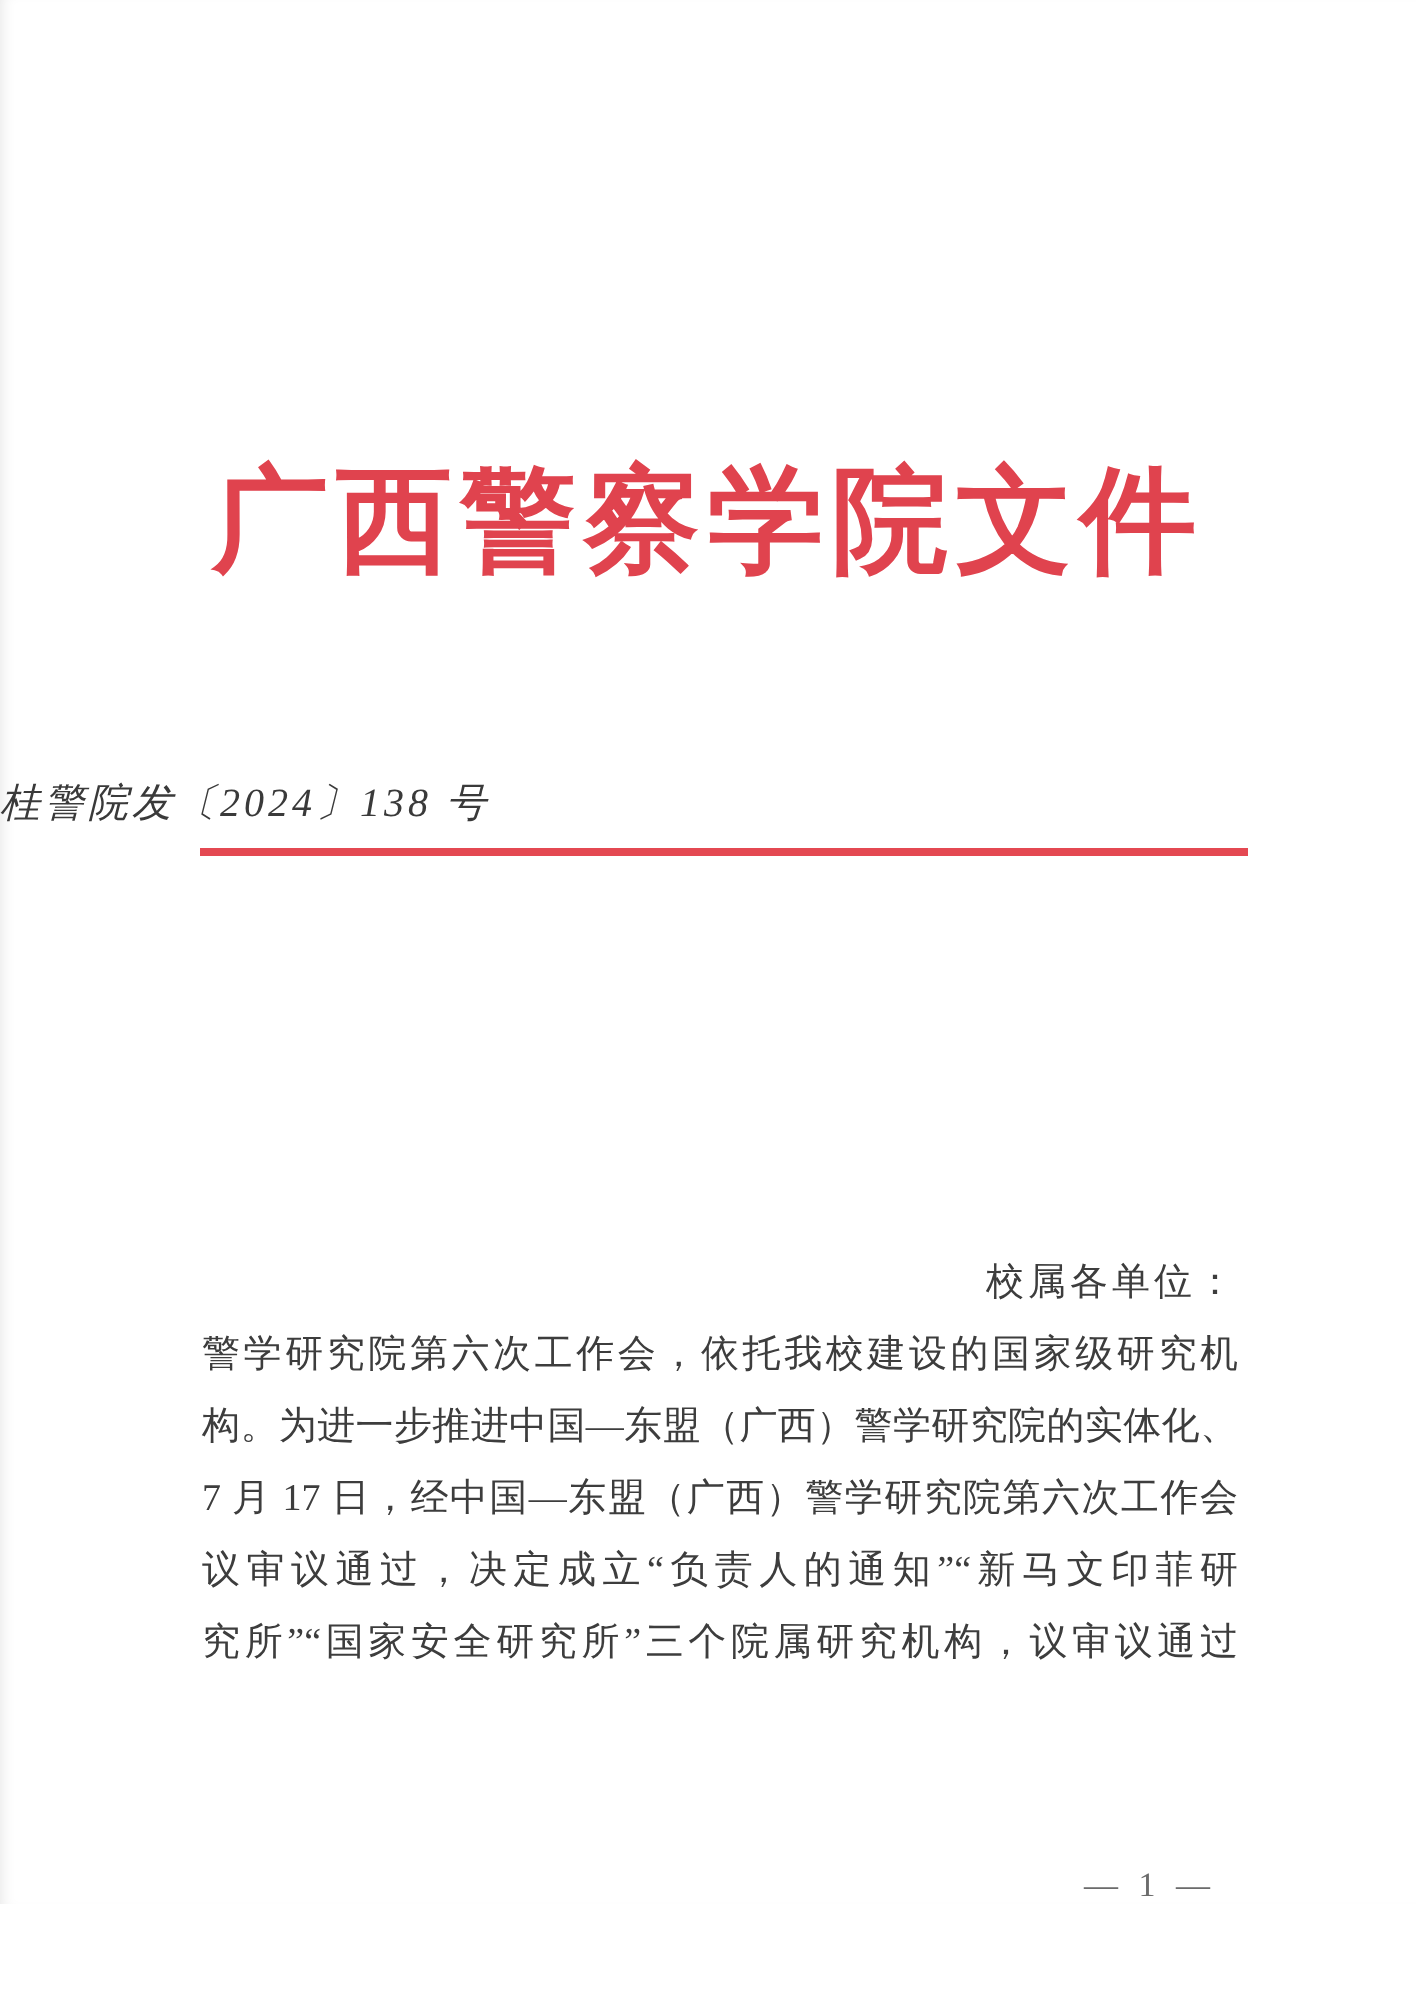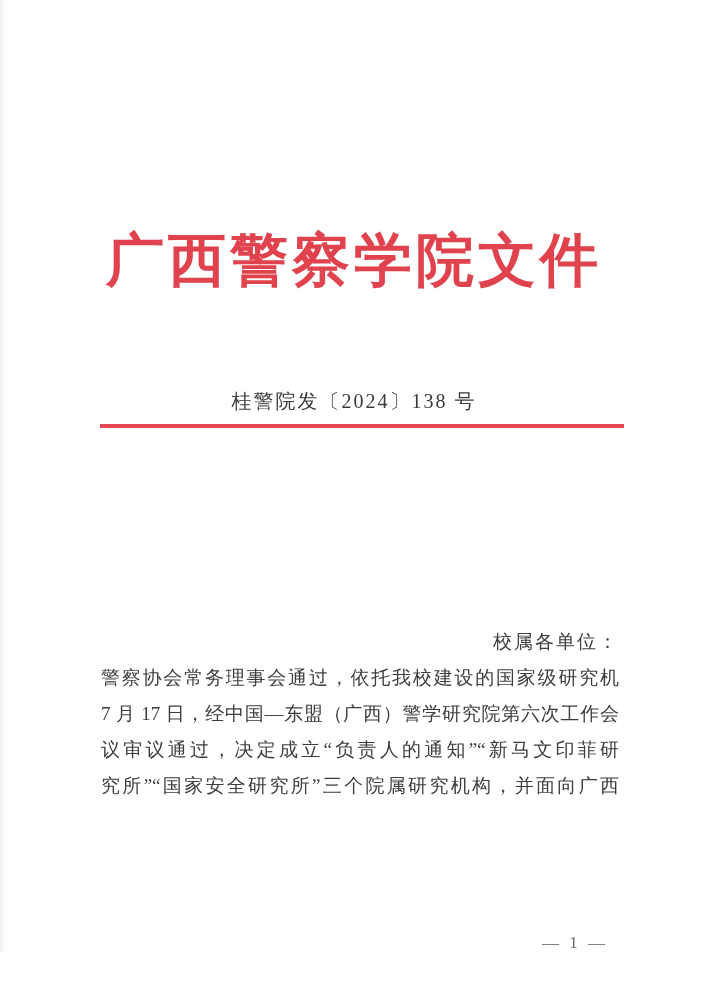--- a/index.html
+++ b/index.html
@@ -28,25 +28,26 @@
     font-weight: 700;
     letter-spacing: 4px;
     color: #e0434e;
     white-space: nowrap;
   }
   .doc-number {
     position: absolute;
     top: 388px;
     left: 0;
     width: 100%;
-    text-align: center;
+    text-align: left;
     font-size: 20px;
     letter-spacing: 2px;
     color: #3a3a3a;
     white-space: nowrap;
+    font-style: italic;
   }
   .red-rule {
     position: absolute;
     top: 424px;
     left: 100px;
     width: 524px;
     height: 4px;
     background: #e44852;
   }
   .doc-title {
@@ -101,21 +102,22 @@
 
   <div class="letterhead">广西警察学院文件</div>
 
   <div class="doc-number">桂警院发〔2024〕138 号</div>
 
   <div class="red-rule"></div>
 
 
   <div class="doc-body">
     <div class="salutation">校属各单位：</div>
-    <div class="body-line">警察协会常务理事会通过，依托我校建设的国家级研究机</div>
+    <div class="body-line">警学研究院第六次工作会，依托我校建设的国家级研究机</div>
+    <div class="body-line">构。为进一步推进中国—东盟（广西）警学研究院的实体化、</div>
     <div class="body-line">7 月 17 日，经中国—东盟（广西）警学研究院第六次工作会</div>
     <div class="body-line">议审议通过，决定成立“负责人的通知”“新马文印菲研</div>
-    <div class="body-line">究所”“国家安全研究所”三个院属研究机构，并面向广西</div>
+    <div class="body-line">究所”“国家安全研究所”三个院属研究机构，议审议通过</div>
   </div>
 
   <div class="page-number">— 1 —</div>
 
 </div>
 
 </body></html>

